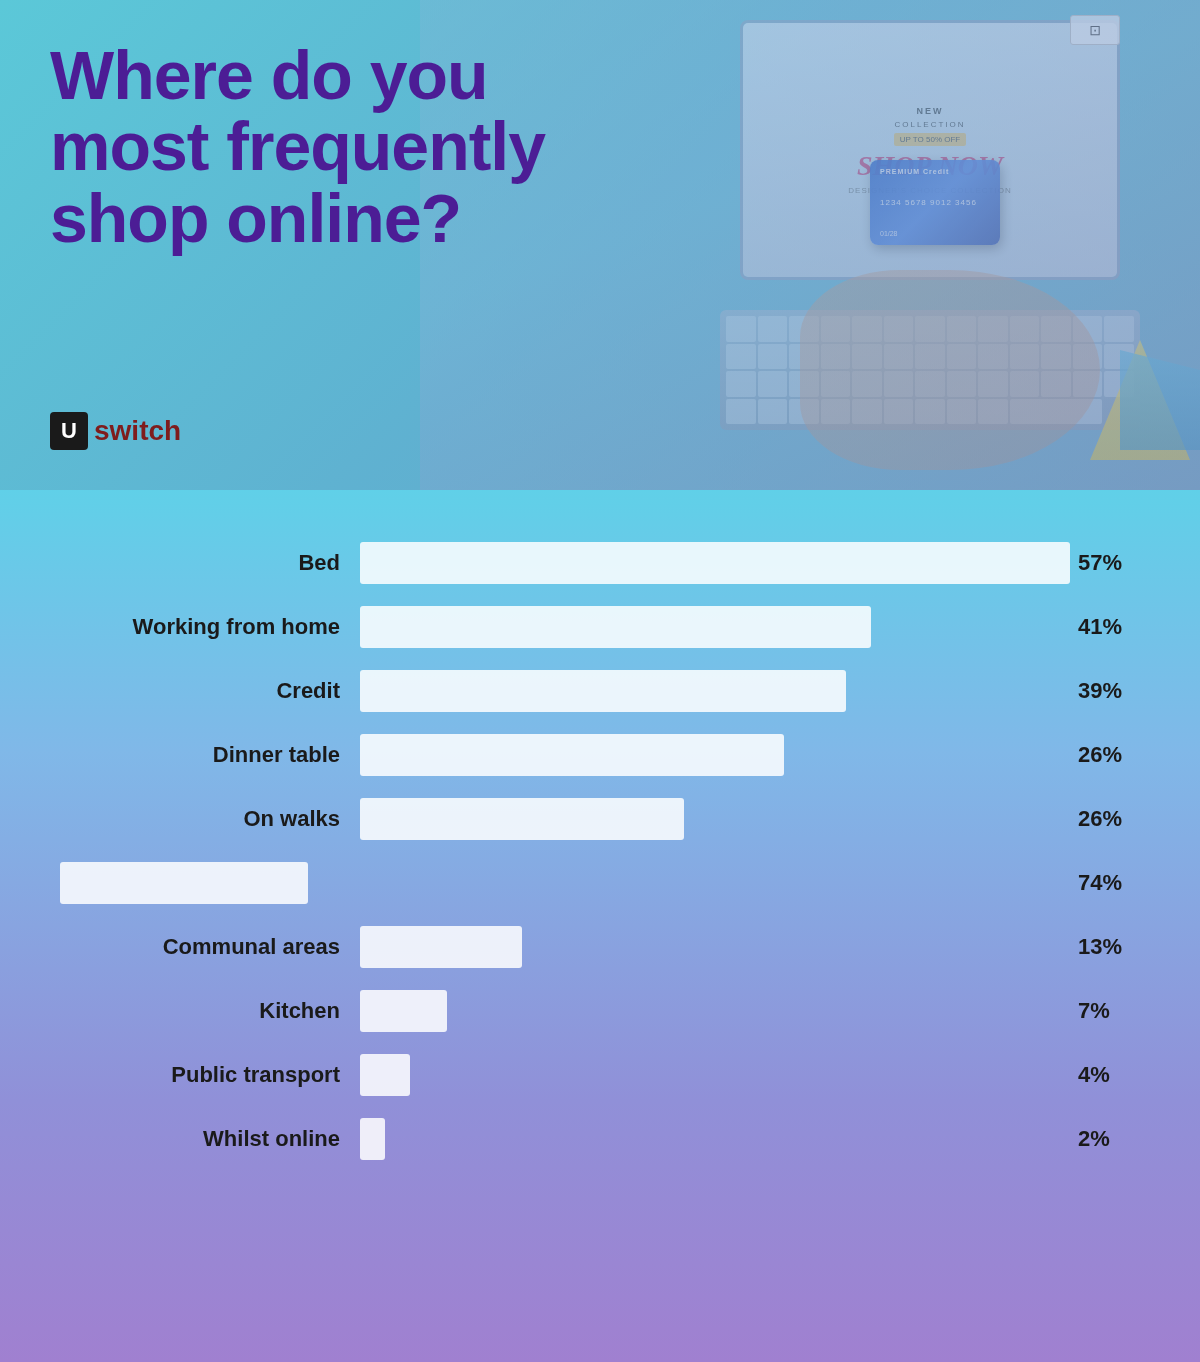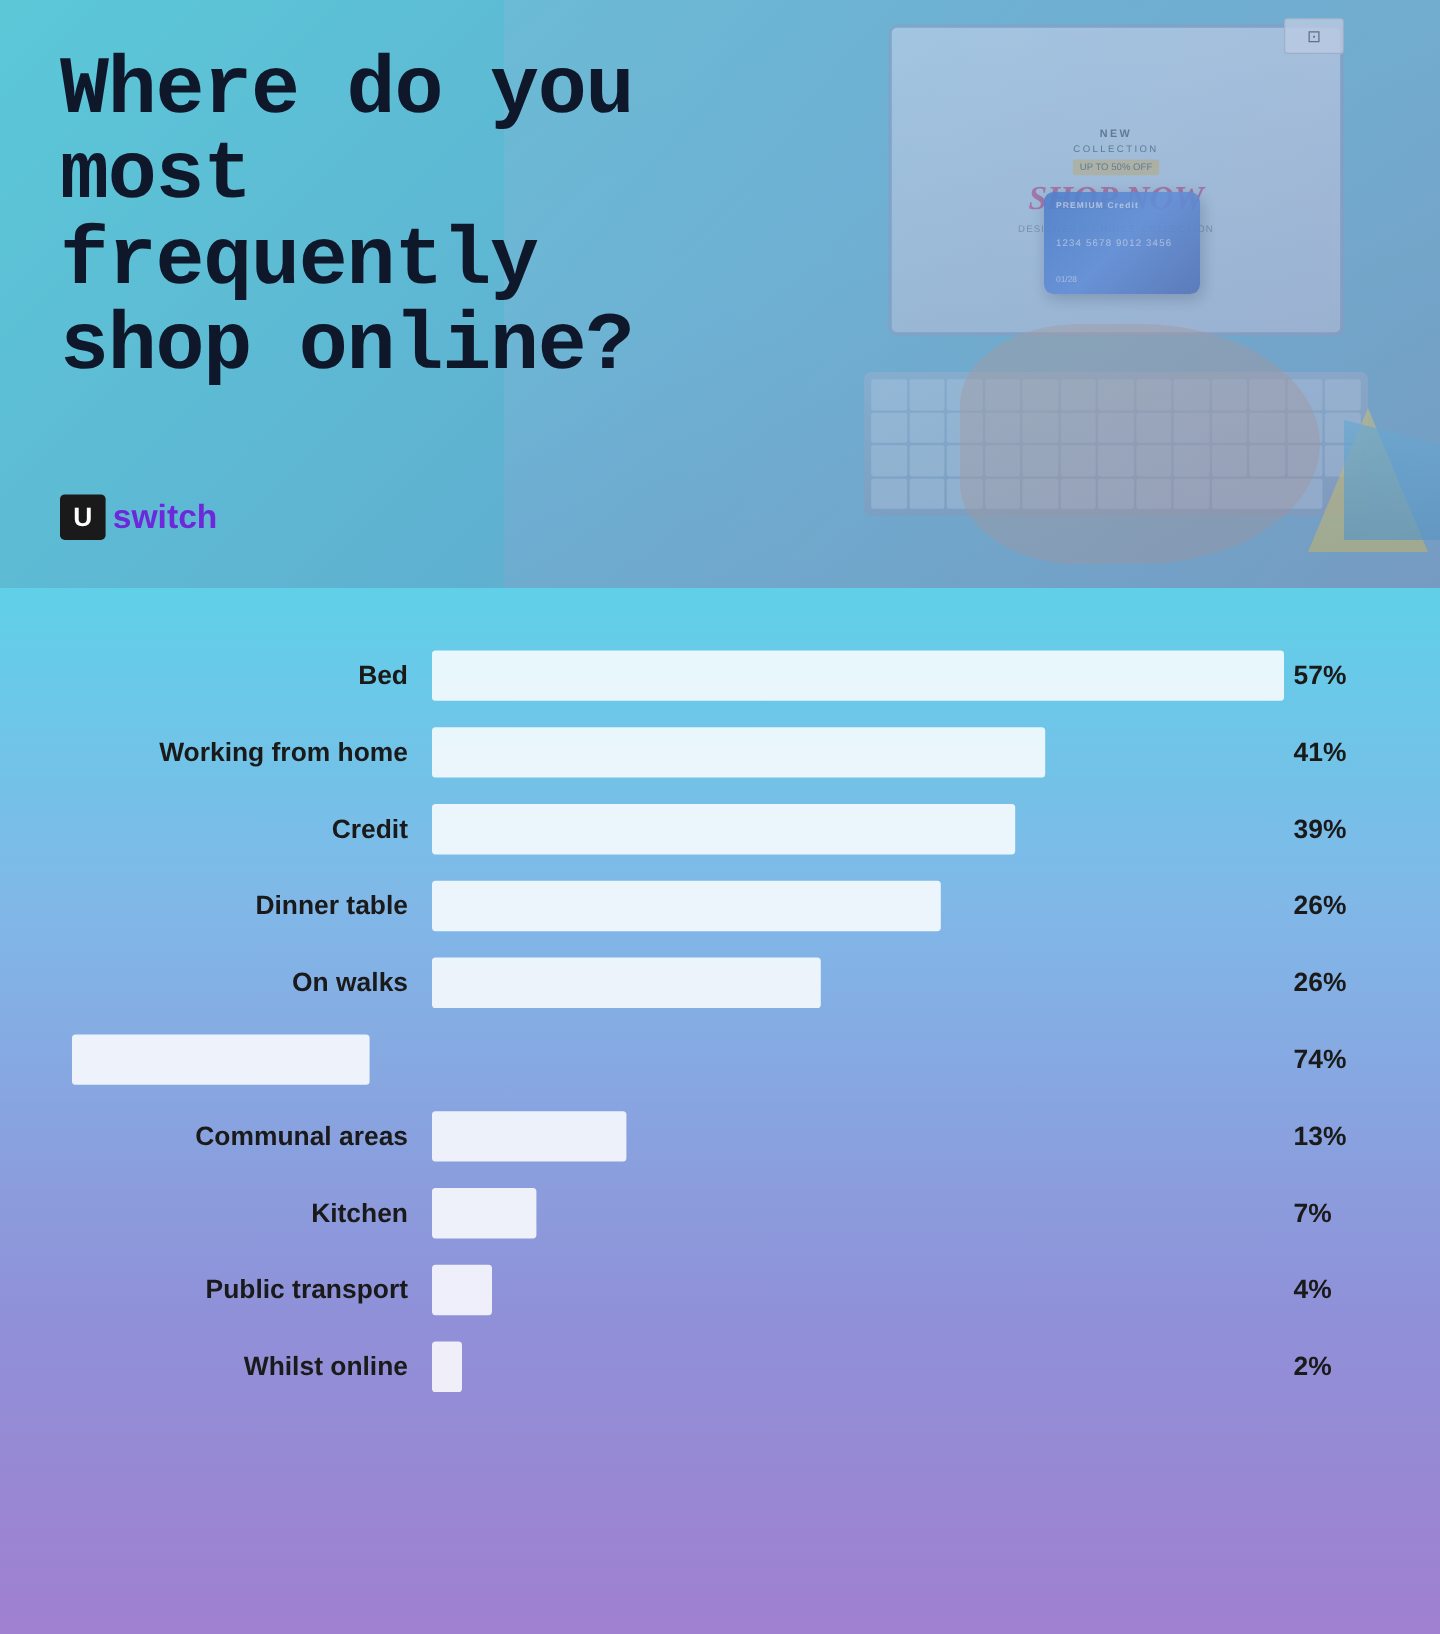--- a/index.html
+++ b/index.html
@@ -207,24 +207,23 @@
       position: absolute;
       left: 50px;
       top: 40px;
       z-index: 10;
       max-width: 520px;
     }
 
     .hero-title {
       font-size: 68px;
       font-weight: 900;
-      color: #0f172a;
+      color: #4c1d95;
       line-height: 1.05;
       letter-spacing: -1px;
-      font-family: Liberation Mono, monospace;
     }
 
     .hero-brand {
       position: absolute;
       bottom: 40px;
       left: 50px;
       z-index: 10;
       display: flex;
       align-items: center;
       gap: 6px;
@@ -239,21 +238,21 @@
       font-size: 22px;
       display: flex;
       align-items: center;
       justify-content: center;
       border-radius: 4px;
     }
 
     .brand-switch {
       font-size: 28px;
       font-weight: 700;
-      color: #6d28d9;
+      color: #7f1d1d;
     }
 
     
     .browser-chrome {
       position: absolute;
       right: 80px;
       top: 15px;
       width: 50px;
       height: 30px;
       background: rgba(255,255,255,0.8);

